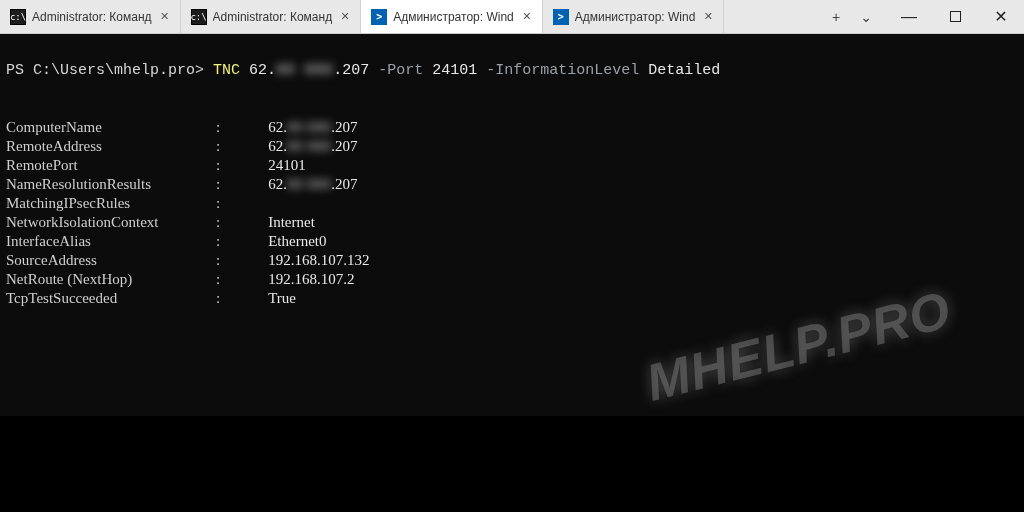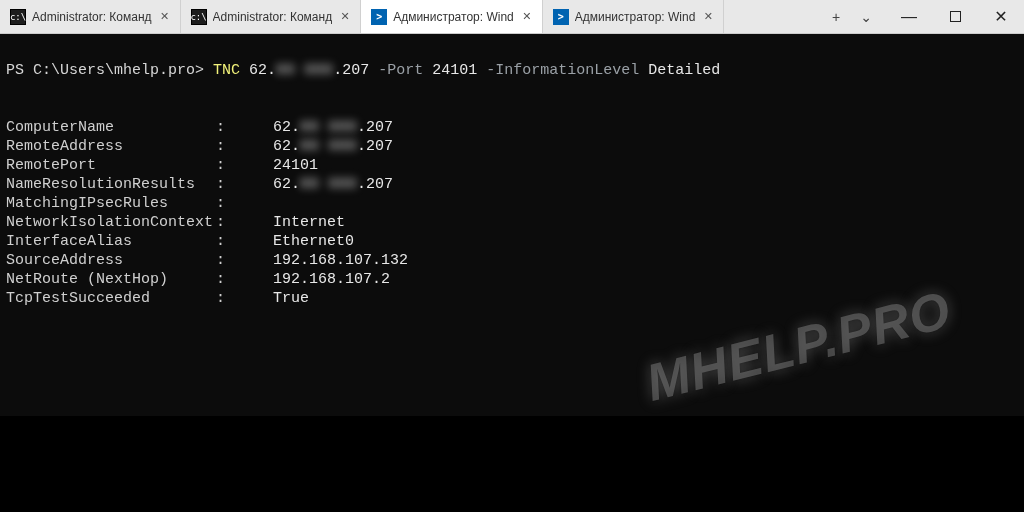--- a/index.html
+++ b/index.html
@@ -103,21 +103,21 @@
   .prompt { color: #d6d6d6; }
   .cmd-y { color: #f2f27a; }
   .cmd-g { color: #9aa0a6; }
   .cmd-w { color: #e8e8e8; }
   .blurseg {
     display: inline-block;
     filter: blur(4px);
     color: #e0e0e0;
     letter-spacing: 0.5px;
   }
-  .kv { display: flex; }
+  .kv { display: flex; font-family: Liberation Serif, serif; }
   .k { display: inline-block; width: 210px; color: #cfcfcf; }
   .colon { color: #cfcfcf; margin-right: 8px; }
   .v { color: #e8e8e8; margin-left: 40px; }
   .watermark {
     position: absolute;
     right: 70px;
     bottom: 60px;
     font-family: Arial, sans-serif;
     font-size: 52px;
     font-weight: 600;

